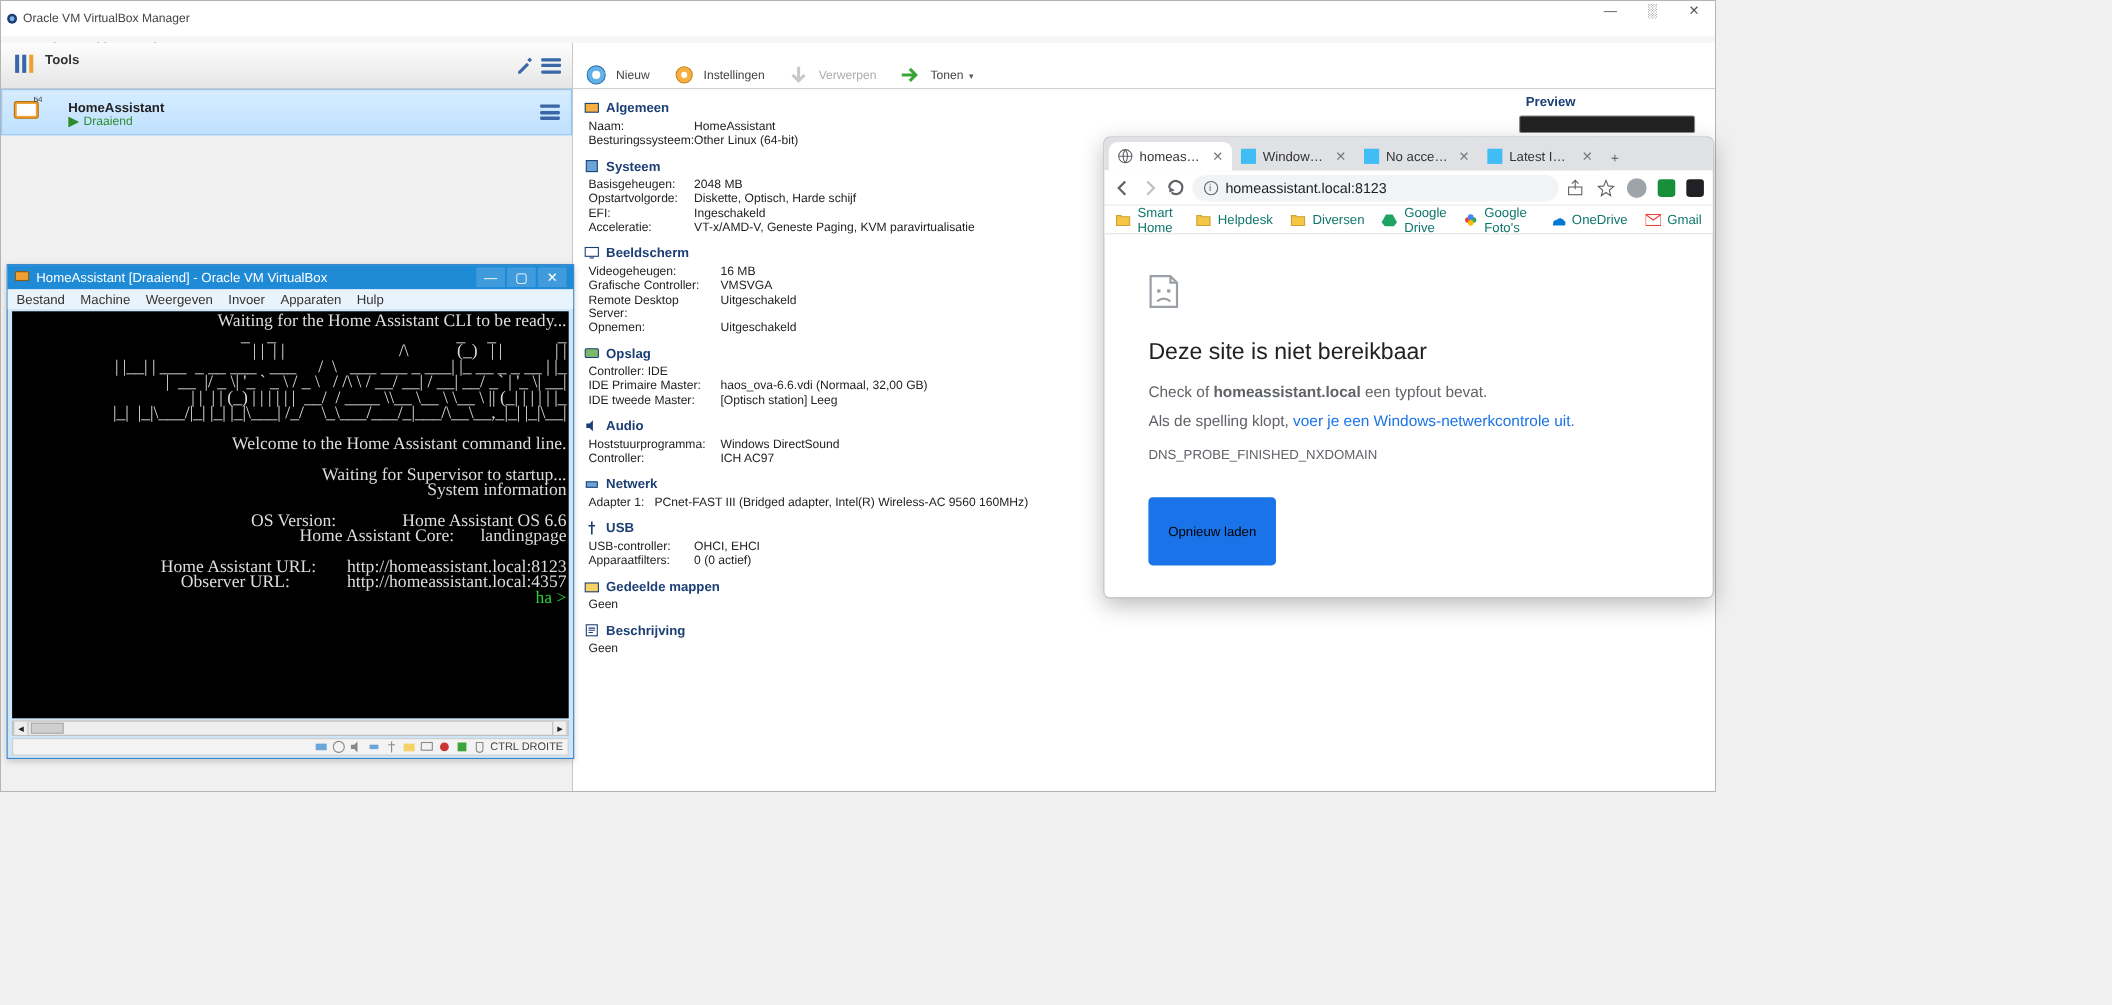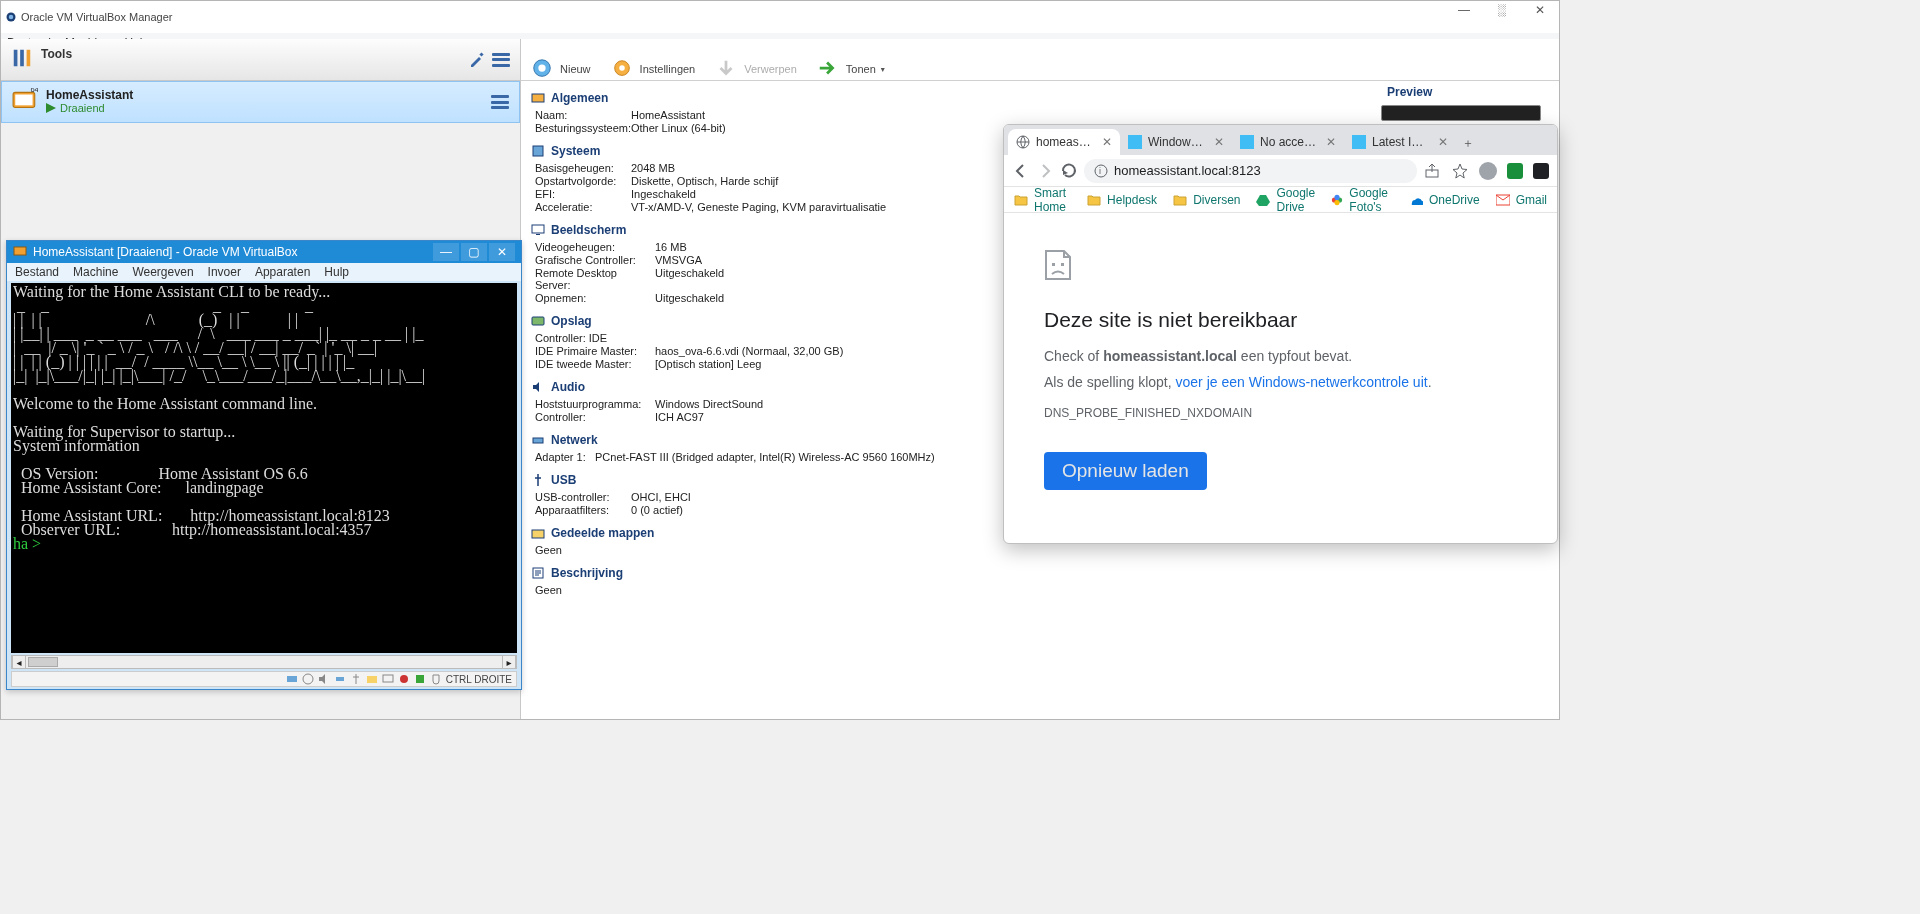--- a/index.html
+++ b/index.html
@@ -30,21 +30,21 @@
   .vbmgr-menubar{height:20px;background:#f5f6f7;display:flex;align-items:center;padding:0 6px;gap:14px;font-size:12px;color:#333}
 
   .vbmgr-body{position:absolute;left:0;top:38px;right:0;bottom:0;display:flex}
   .vb-left{width:520px;background:#f0f0f0;border-right:1px solid #c8c8c8;padding:0}
   .tools-row{height:42px;background:linear-gradient(#fdfdfd,#e6e6e6);display:flex;align-items:center;padding:0 10px;justify-content:space-between;border-bottom:1px solid #c8c8c8}
   .tools-row .lbl{display:flex;gap:8px;font-weight:600;color:#333}
   .tools-row .opts{display:flex;gap:6px;align-items:center}
   .opt-ico{width:18px;height:18px;display:inline-flex;align-items:center;justify-content:center;color:#3a67a6}
 
   .vm-row{height:42px;background:linear-gradient(#d6ecff,#bfe1ff);border:1px solid #8ec3f2;display:flex;align-items:center;padding:0 10px;justify-content:space-between}
-  .vm-row .left{display:flex;align-items:flex-start;gap:8px}
+  .vm-row .left{display:flex;align-items:flex-end;gap:24px}
   .vm-row .name{font-weight:600}
   .vm-row .state{color:#2e8b2e;font-size:11px;display:flex;align-items:center;gap:4px}
   .ham-ico{width:18px;height:14px;display:inline-flex;flex-direction:column;justify-content:space-between}
   .ham-ico i{height:3px;background:#3a67a6;border-radius:1px}
 
   .vb-right{flex:1;background:#fff;display:flex;flex-direction:column}
   .vb-toolbar{height:42px;display:flex;align-items:flex-end;gap:18px;padding:2px 8px 0 8px;border-bottom:1px solid #d0d0d0}
   .tb-item{display:flex;flex-direction:row;align-items:center;font-size:11px;color:#444;gap:5px}
   .tb-item svg{width:26px;height:22px}
 
@@ -59,20 +59,21 @@
 
   .preview-panel{position:absolute;right:8px;top:4px;width:170px}
   .preview-title{display:flex;align-items:center;gap:6px;color:#1b3e75;font-weight:600;font-size:12px}
   .preview-box{margin-top:6px;width:160px;height:16px;background:#222;border:1px solid #888;border-radius:2px}
 
   
   .vmcon{
     position:absolute; left:6px; top:240px; width:516px; height:450px;
     background:#cde5f7; border:1px solid #3a86c8;
     box-shadow:0 2px 6px rgba(0,0,0,.2);
+    text-align:right;
   }
   .vmcon-title{height:22px;background:#1f8ad6;color:#fff;display:flex;align-items:center;padding:0 6px;font-size:12px;justify-content:space-between}
   .vmcon-title .l{display:flex;align-items:center;gap:6px}
   .vmcon-title .btns{display:flex;gap:2px}
   .vmcon-title .btns div{width:26px;height:18px;display:flex;align-items:center;justify-content:center;background:rgba(255,255,255,.15);font-size:12px}
   .vmcon-menu{height:18px;background:#e9f3fb;display:flex;align-items:center;gap:14px;padding:0 8px;font-size:12px;color:#333}
   .vmcon-body{position:absolute;left:4px;right:4px;top:42px;bottom:36px;background:#000;color:#ddd;font-family:Liberation Serif, serif;font-size:16px;line-height:14px;padding:2px 2px;white-space:pre;overflow:hidden}
   .vmcon-body .g{color:#2ecc40}
   .vmcon-scroll{position:absolute;left:4px;right:4px;bottom:20px;height:14px;background:#eee;border:1px solid #bbb}
   .vmcon-scroll .th{position:absolute;left:1px;top:1px;width:30px;bottom:1px;background:#cfcfcf;border:1px solid #aaa}
@@ -105,21 +106,21 @@
   .ch-bm{height:26px;background:#fff;display:flex;align-items:center;gap:16px;padding:0 10px;border-bottom:1px solid #e3e3e3;font-size:12px;color:#0f766e}
   .bm-item{display:flex;align-items:center;gap:6px}
   .bm-fold{width:14px;height:12px;display:inline-flex}
 
   .ch-body{padding:36px 40px 24px 40px;color:#202124}
   .sad-doc{width:28px;height:32px;margin-bottom:24px}
   .err-h{font-size:21px;color:#202124;margin-bottom:16px}
   .err-p{font-size:14px;color:#5f6368;margin-bottom:10px}
   .err-p a{color:#1a73e8;text-decoration:none}
   .err-code{font-size:12px;color:#5f6368;margin-top:16px}
-  .reload-btn{margin-top:32px;background:#1a73e8;color:#e5e5e5;border:none;padding:8px 18px;font-size:19px;border-radius:4px}
+  .reload-btn{margin-top:32px;background:#1a73e8;color:#000000;border:none;padding:24px 18px;font-size:12px;border-radius:4px}
 
   .ellip{white-space:nowrap;overflow:hidden;text-overflow:ellipsis}
 </style>
 </head>
 <body>
 
 <div class="vbmgr">
   <div class="vbmgr-titlebar">
     <span class="ico">
       <svg viewBox="0 0 16 16">

